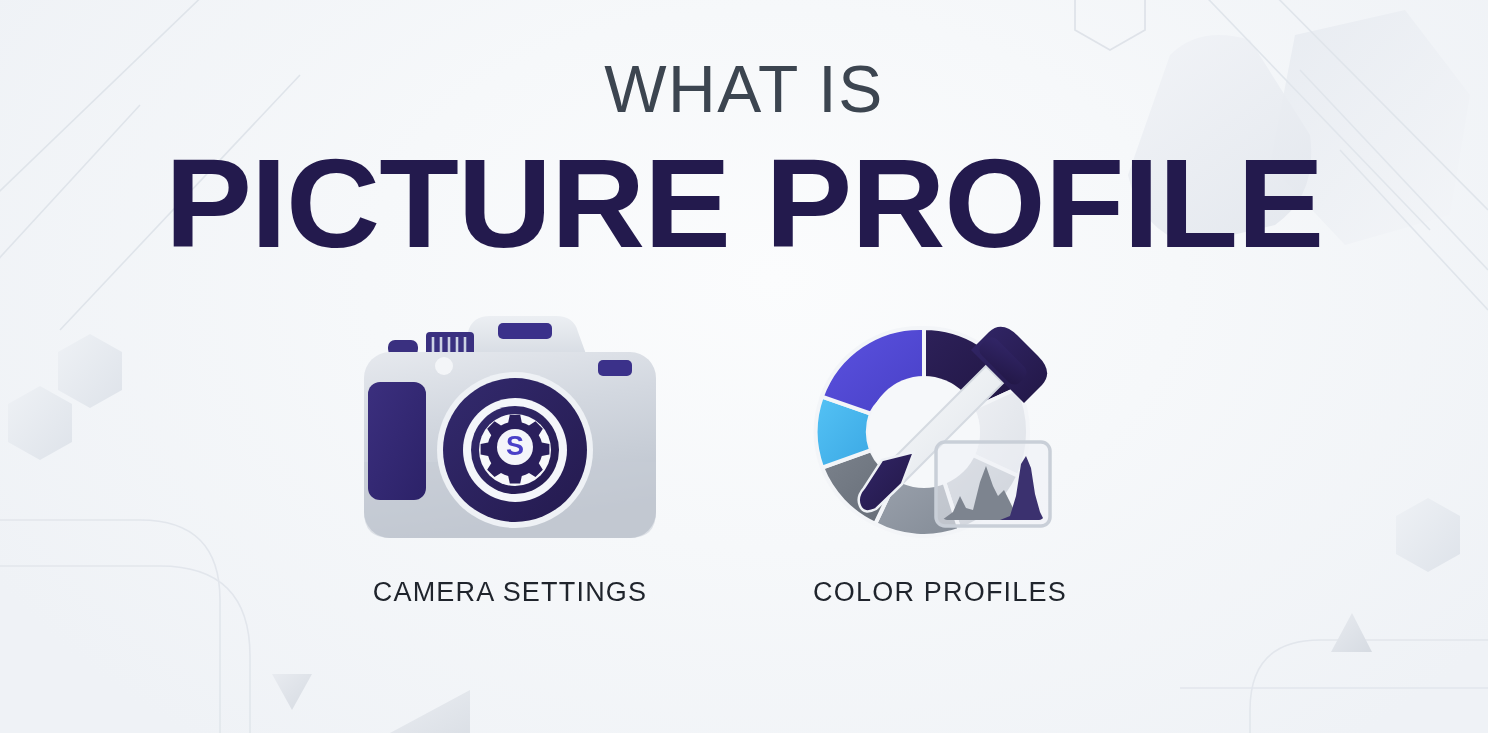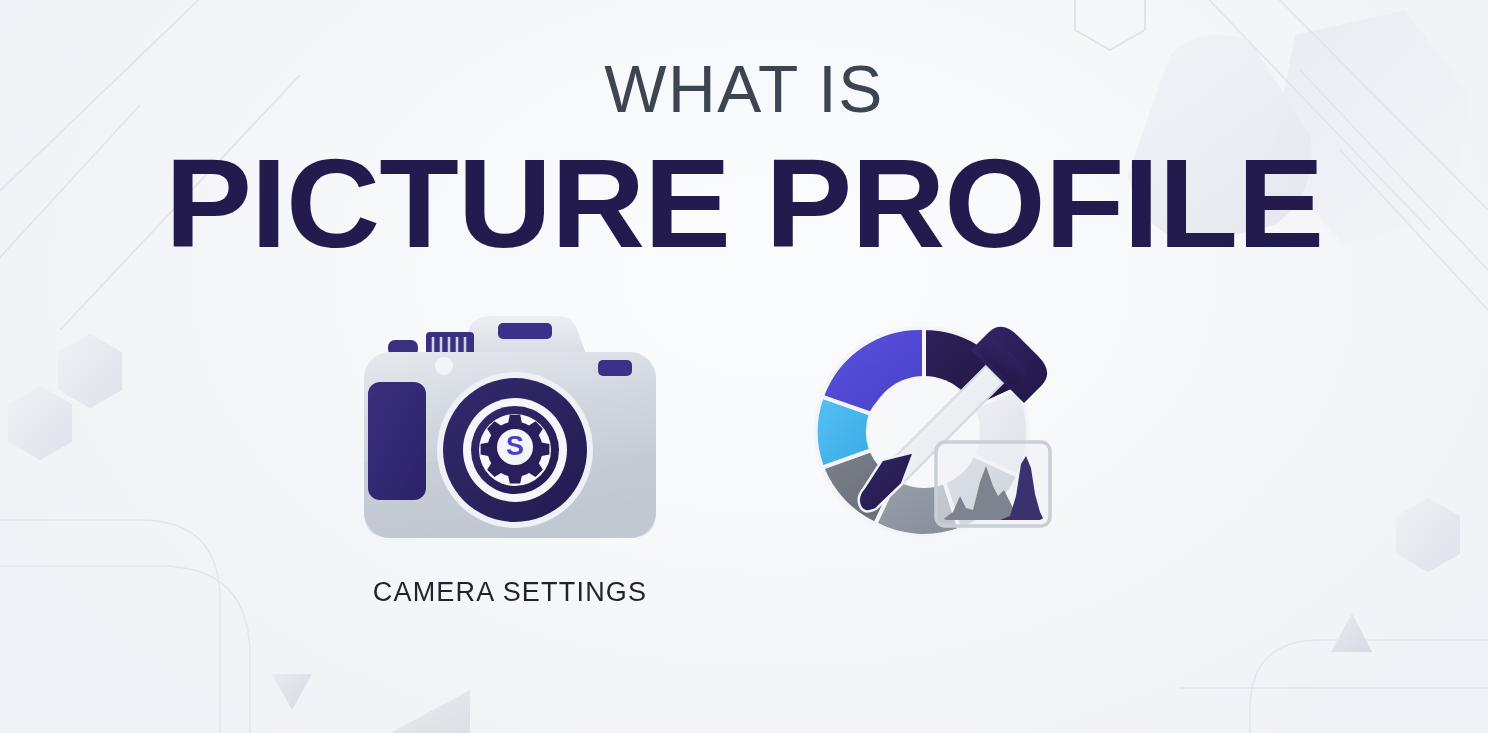--- a/index.html
+++ b/index.html
@@ -333,16 +333,17 @@
                        L163 202 L170 186 L176 198 L183 200
                        L190 172 L196 156 L203 176 L208 186
                        L214 180 L219 190 L224 200 L228 205 L254 210 Z" fill="#7d848f"></path>
               <path d="M210 210
                        L220 206 L226 186 L231 154 L236 146
                        L241 158 L245 184 L250 202 L254 210 Z" fill="#3b316f"></path>
             </g>
           </g>
         </svg>
       </div>
+      <div class="icon-caption">COLOR PROFILES</div>
     </div>
 
   </div>
 </div>
 
 </body></html>

